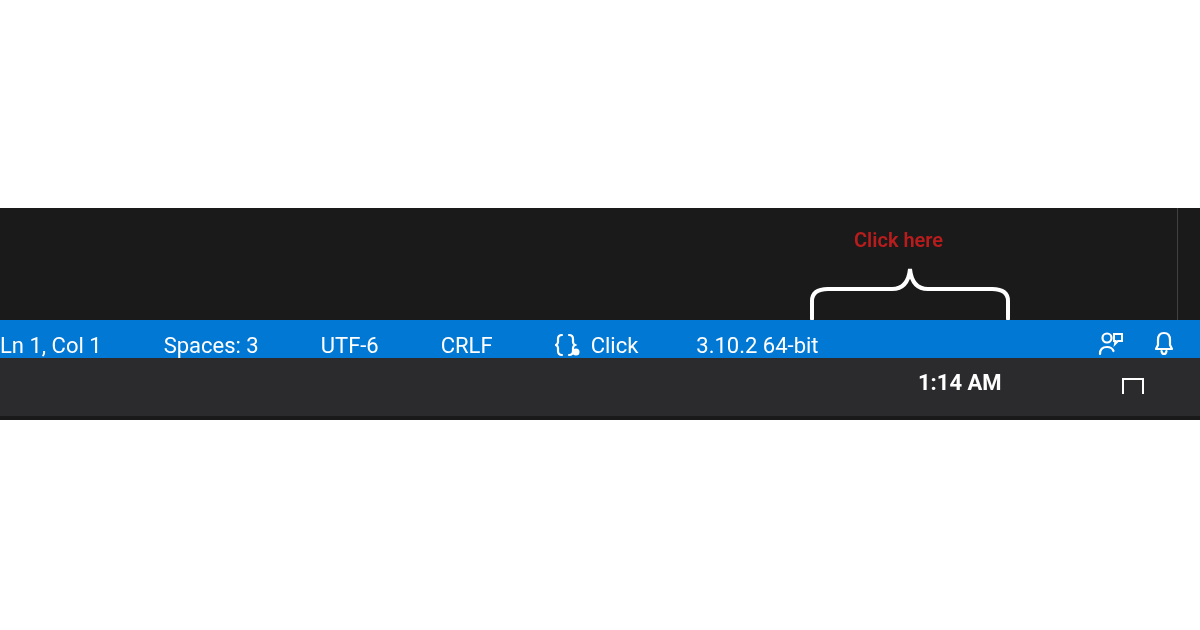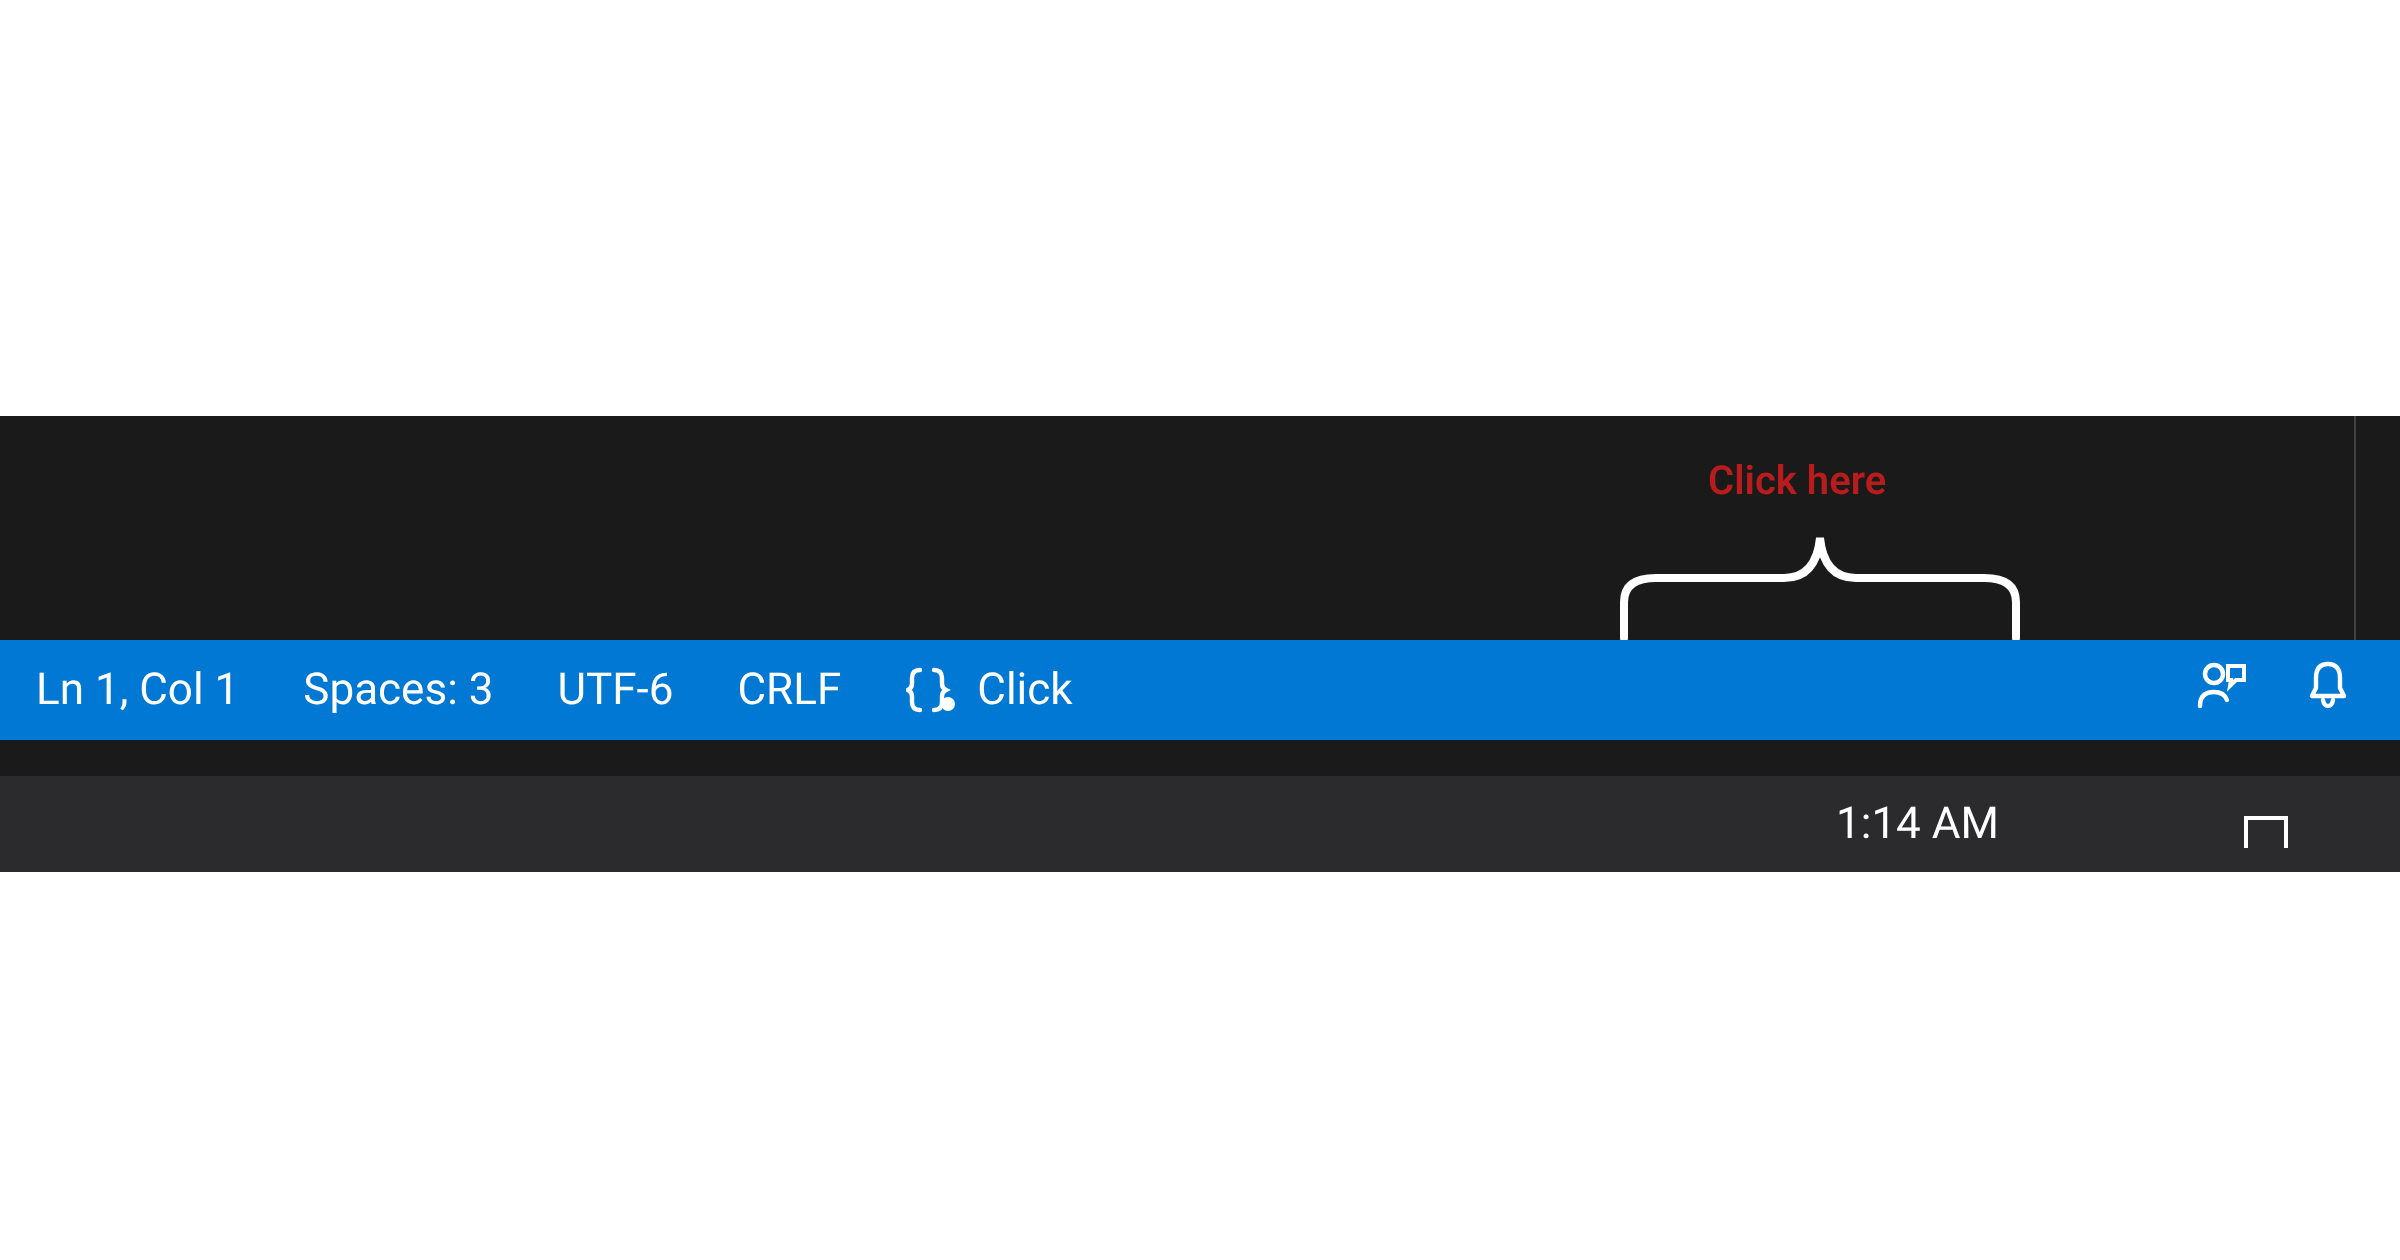--- a/index.html
+++ b/index.html
@@ -38,21 +38,21 @@
       position: absolute;
       top: 320px;
       left: 0;
       width: 1200px;
       height: 50px;
       background: #0078d4;
       display: flex;
       align-items: center;
       color: #ffffff;
       font-size: 22px;
-      padding-left: 18px;
+      gap: 30px;
     }
     .status-item {
       display: flex;
       align-items: center;
       margin-right: 32px;
       cursor: pointer;
       white-space: nowrap;
     }
     .status-item.lang {
       margin-right: 28px;
@@ -72,27 +72,28 @@
       margin-right: 24px;
     }
     .icon-btn {
       display: flex;
       align-items: center;
       justify-content: center;
       cursor: pointer;
     }
     .taskbar {
       position: absolute;
-      top: 388px;
+      top: 358px;
       left: 0;
       width: 1200px;
-      height: 48px;
+      height: 58px;
       background: #2b2b2e;
       display: flex;
       align-items: center;
+      font-weight: bold;
     }
     .clock {
       position: absolute;
       left: 918px;
       top: 12px;
       color: #ffffff;
       font-size: 22px;
     }
     .tray-box {
       position: absolute;
@@ -141,20 +142,23 @@
   <div class="status-item lang">
     <span class="lang-icon">
       <svg width="26" height="24" viewBox="0 0 26 24">
         <path d="M 7 2 Q 3 2 3 6 L 3 9 Q 3 11 1 12 Q 3 13 3 15 L 3 18 Q 3 22 7 22" fill="none" stroke="#ffffff" stroke-width="2.2" stroke-linecap="round"></path>
         <path d="M 14 2 Q 18 2 18 6 L 18 9 Q 18 11 20 12 Q 18 13 18 15 L 18 18 Q 18 22 14 22" fill="none" stroke="#ffffff" stroke-width="2.2" stroke-linecap="round"></path>
         <circle cx="21" cy="19" r="3.5" fill="#ffffff"></circle>
       </svg>
     </span>
     <span>Click</span>
   </div>
+  <div class="status-item interp">
+    <span>3.10.2 64-bit</span>
+  </div>
 
   <div class="right-icons">
     <div class="icon-btn">
       <span>
         <svg width="26" height="26" viewBox="0 0 26 26">
           <circle cx="9" cy="8" r="4.5" fill="none" stroke="#ffffff" stroke-width="2.2"></circle>
           <path d="M 2 24 Q 2 17 9 17 Q 14 17 15.5 21" fill="none" stroke="#ffffff" stroke-width="2.2" stroke-linecap="round"></path>
           <path d="M 16 4 L 24 4 L 24 11 L 20 11 L 17 14 L 17.5 11 L 16 11 Z" fill="none" stroke="#ffffff" stroke-width="2"></path>
         </svg>
       </span>

